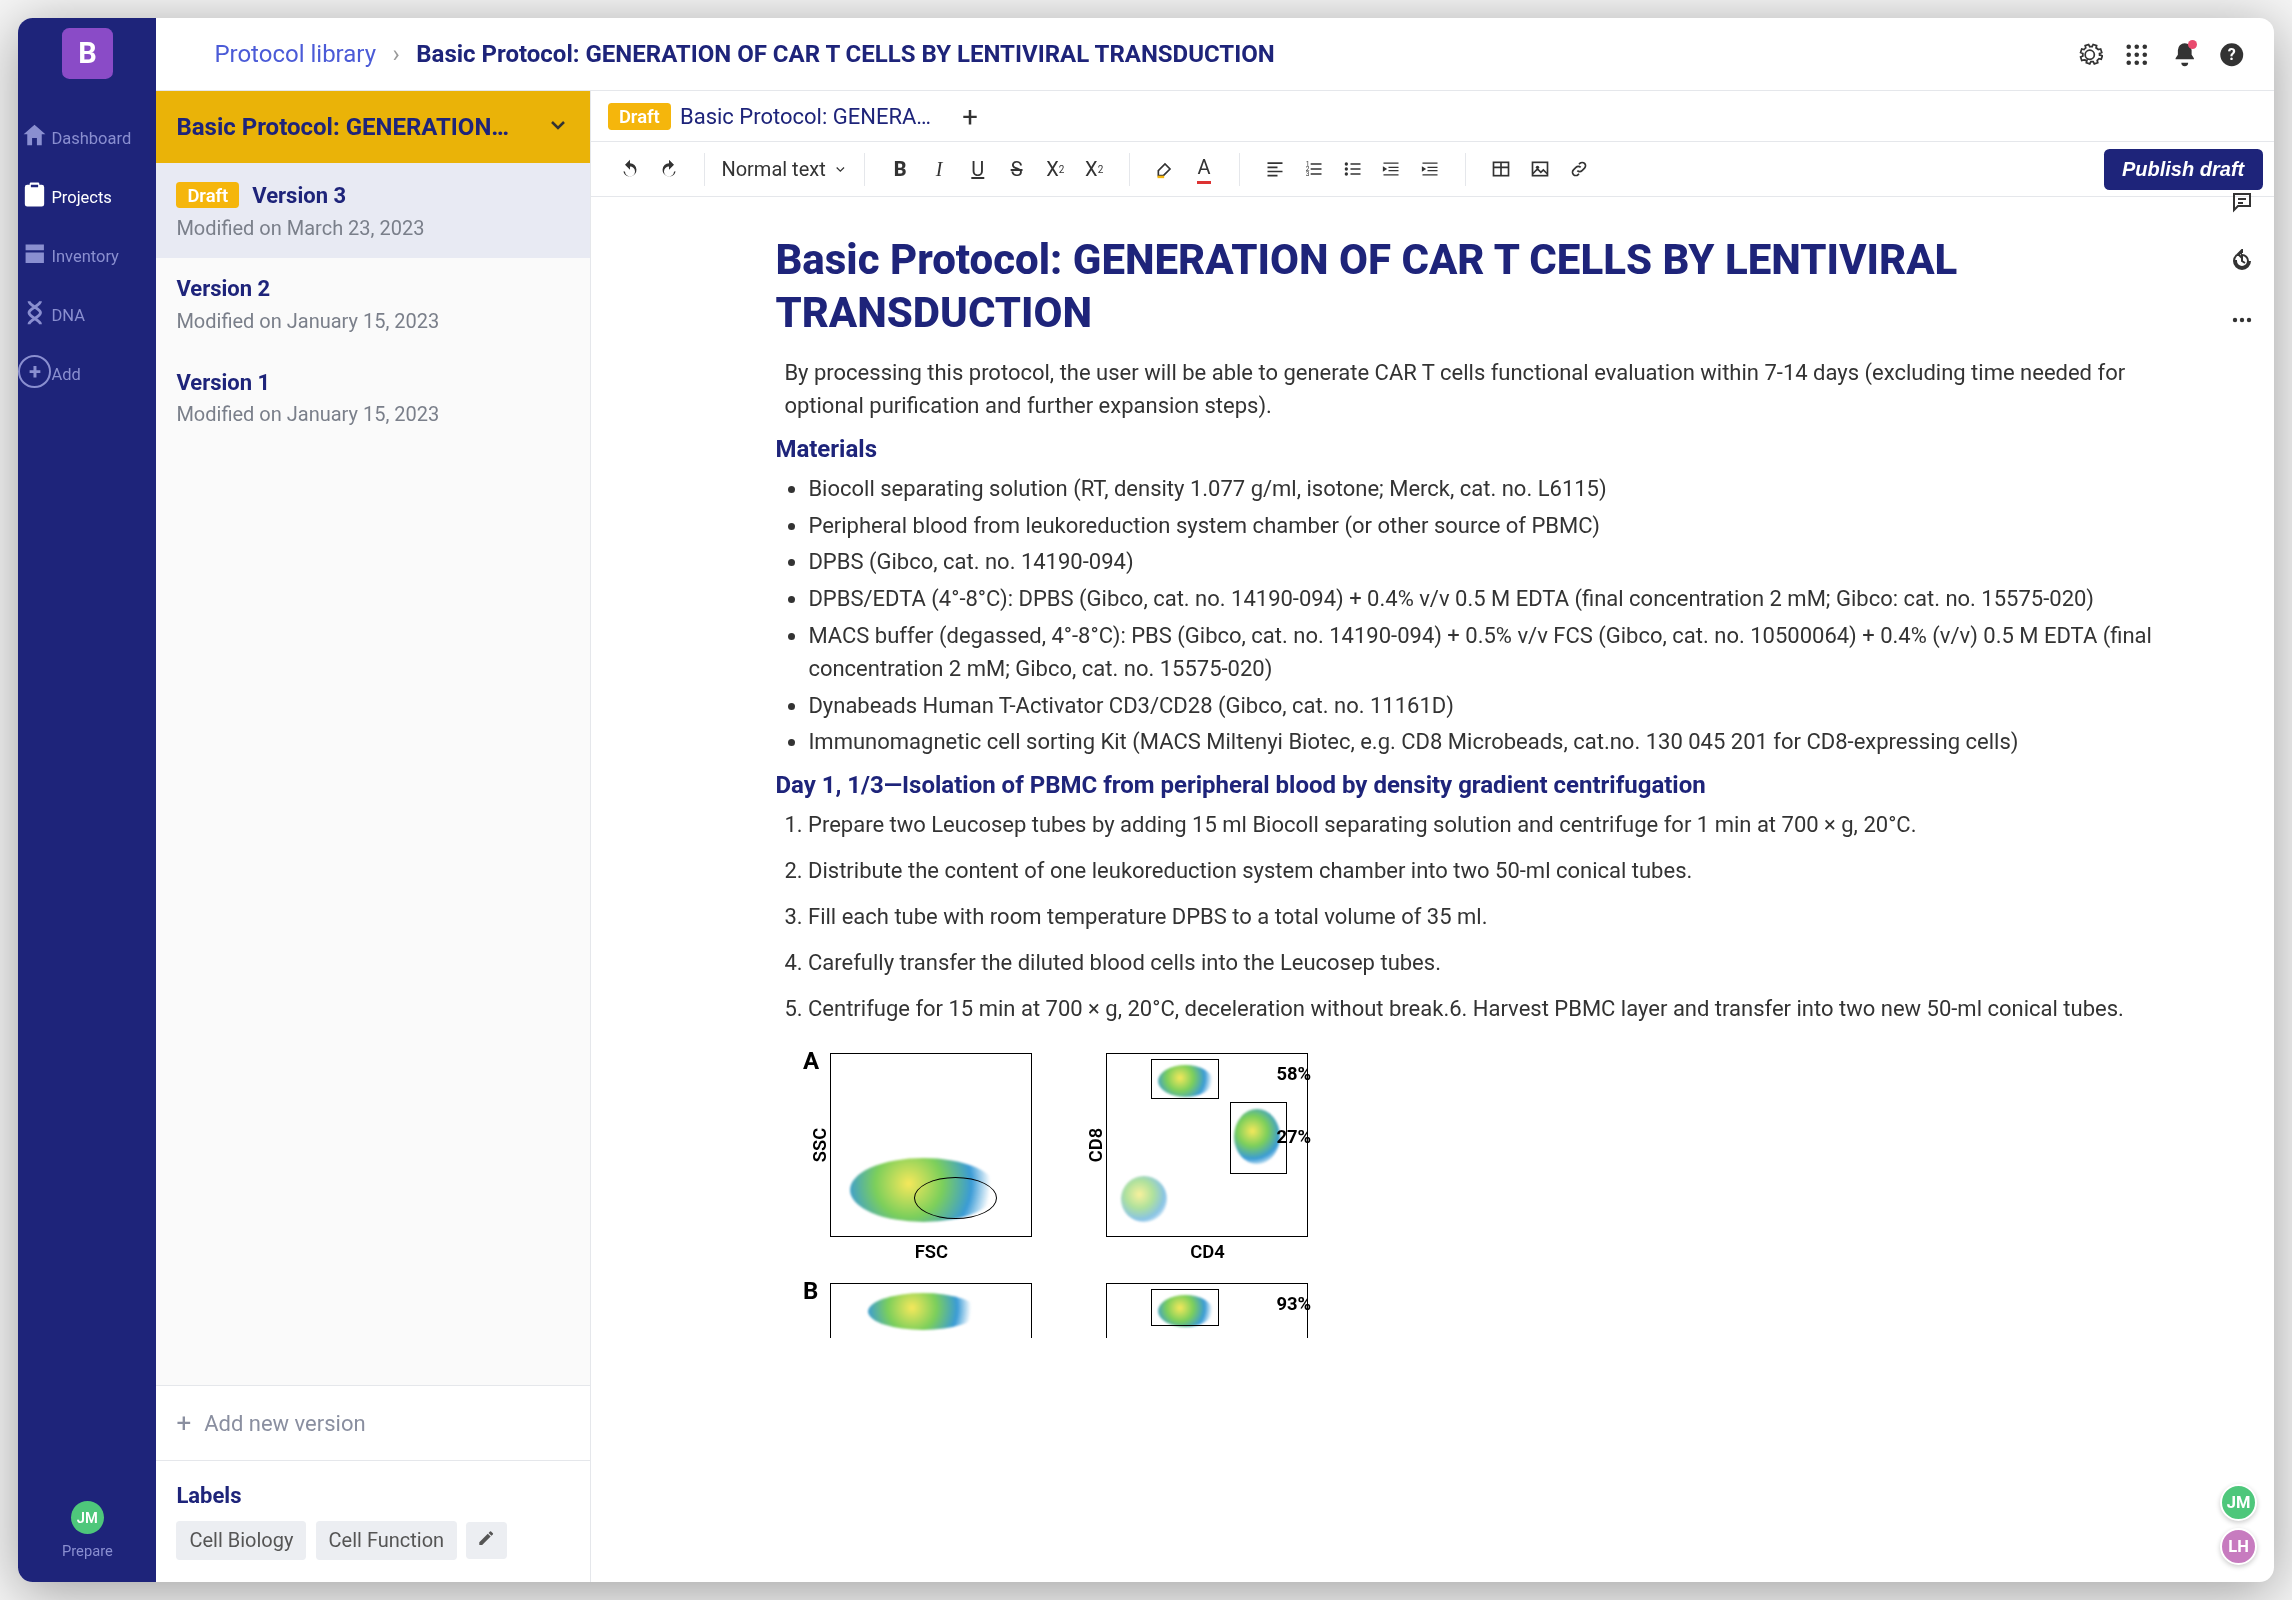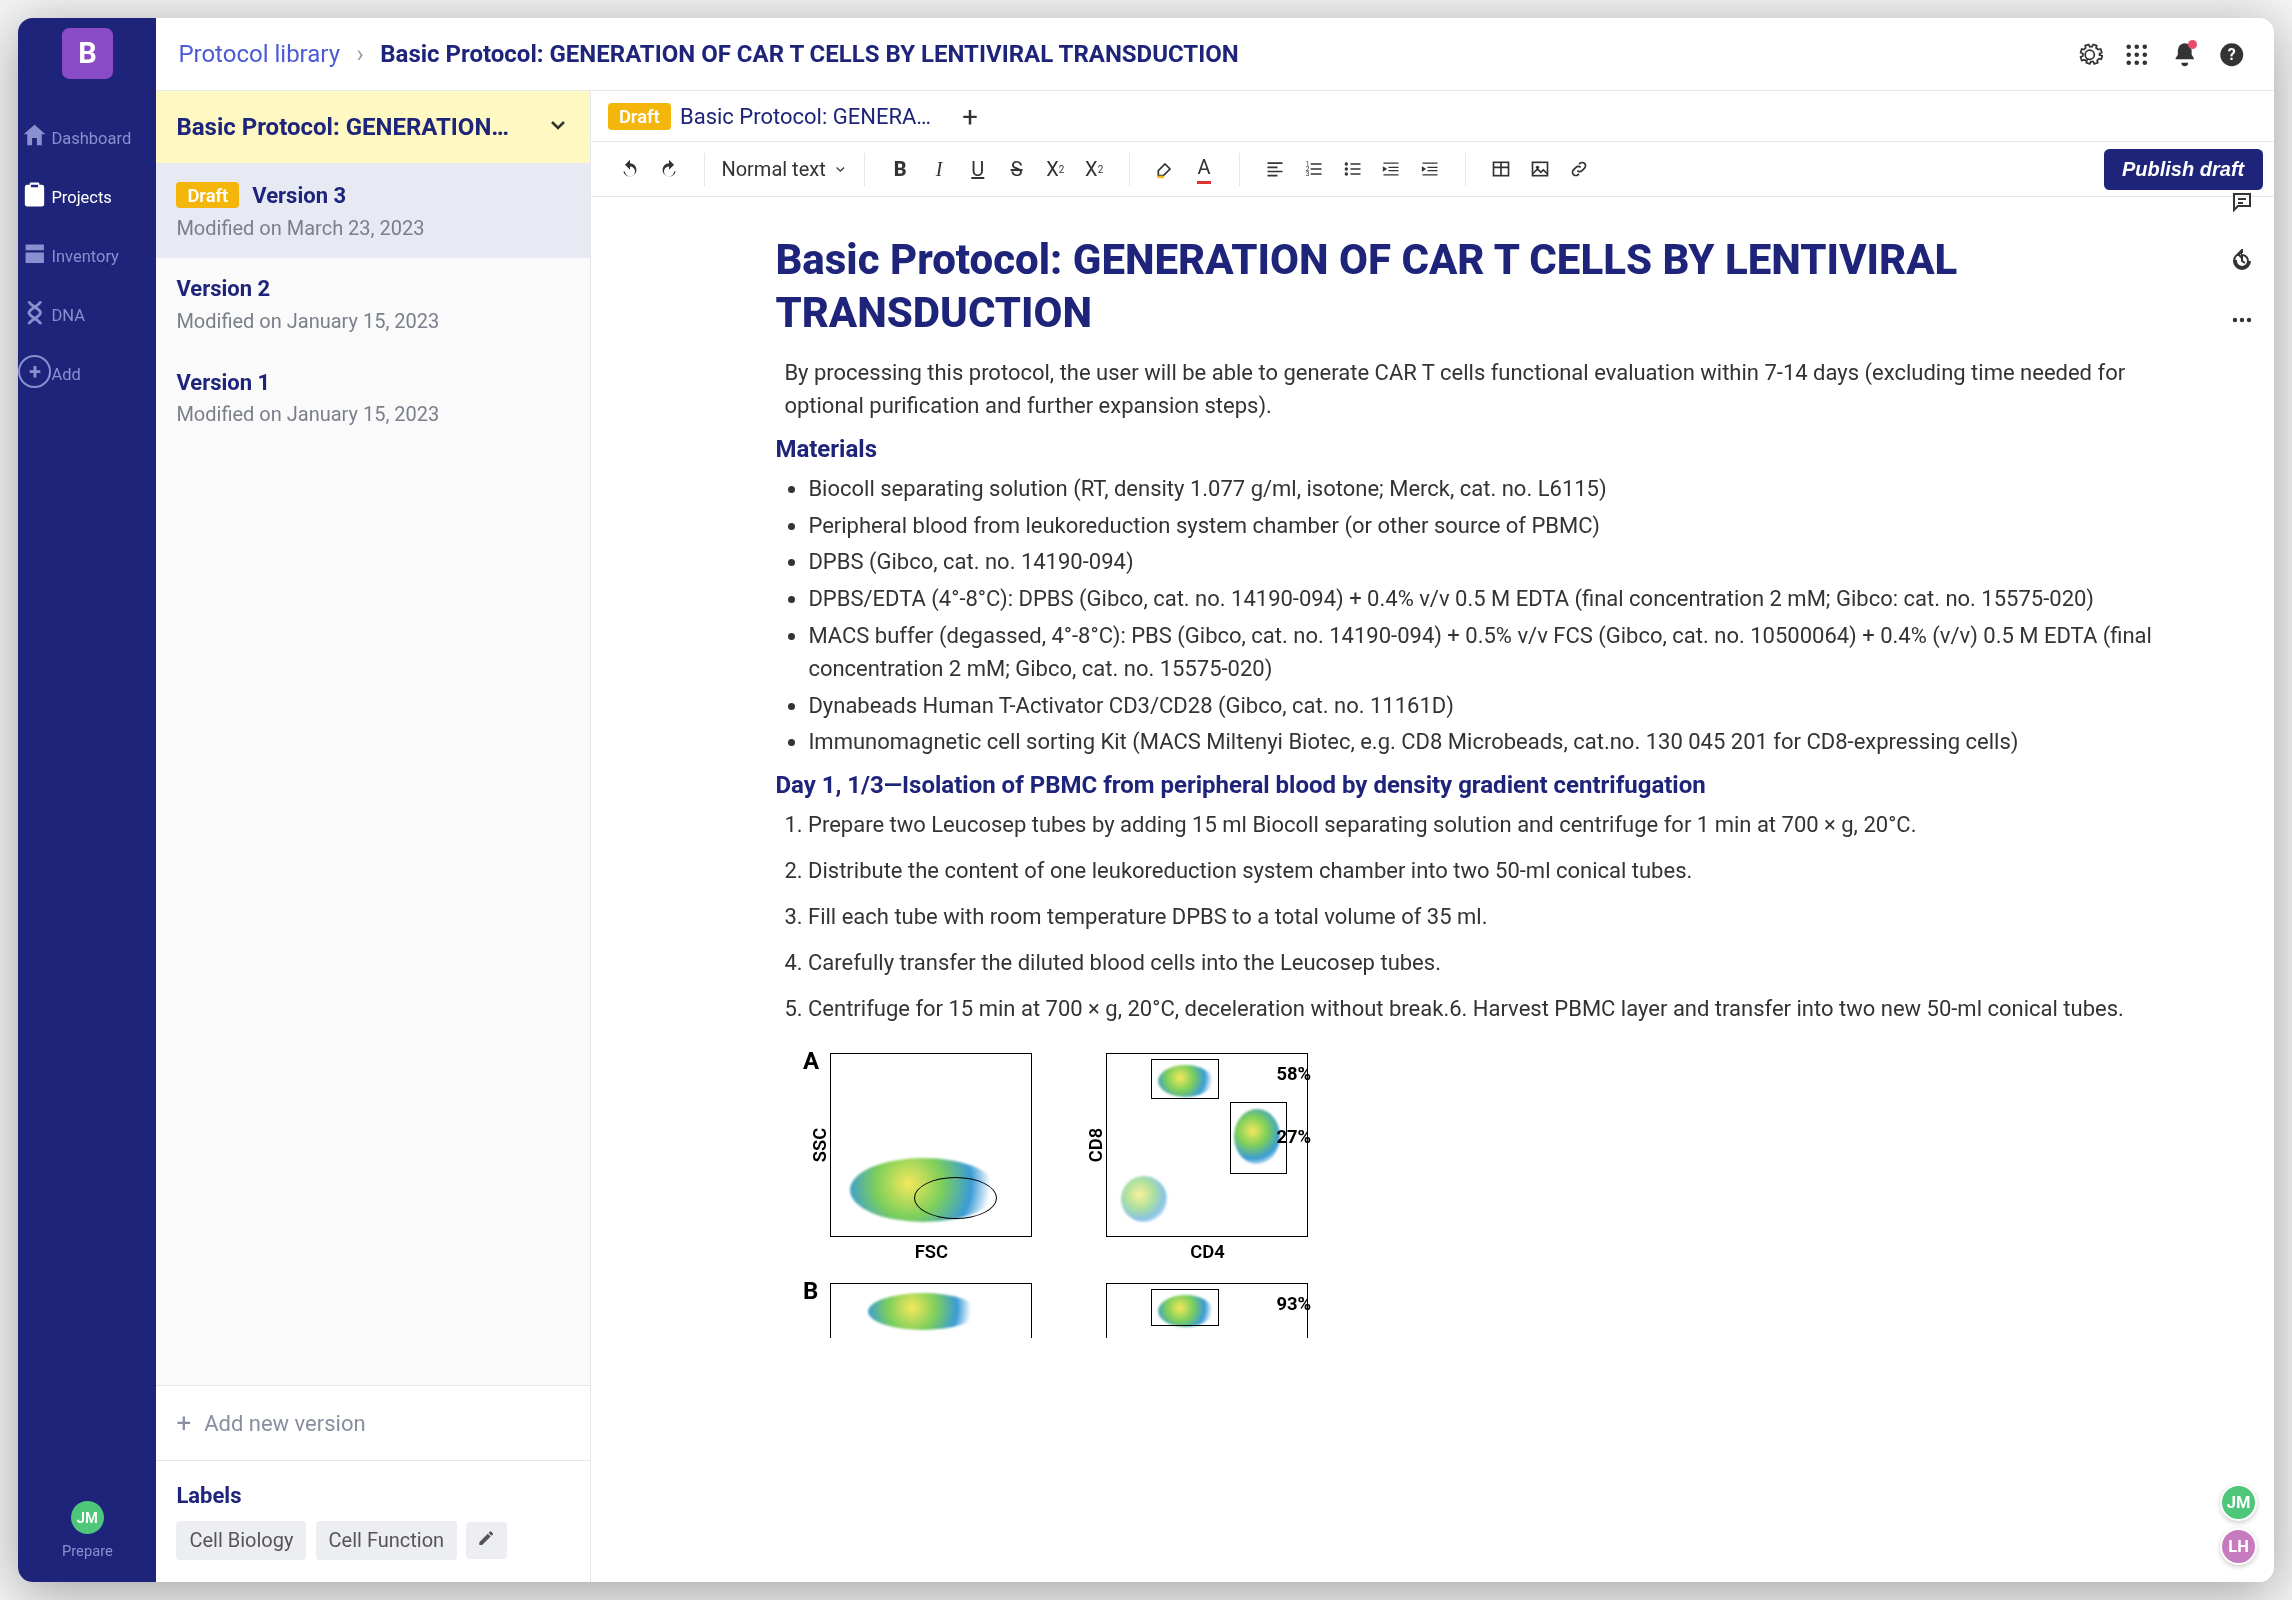--- a/index.html
+++ b/index.html
@@ -70,21 +70,21 @@
 
 .main-col { flex:1; display:flex; flex-direction:column; min-width:0; }
 
 
 .top-bar {
   height: 73px;
   display:flex; align-items:center;
   padding: 0 22px;
   border-bottom: 0.9px solid #e5e7eb;
 }
-.breadcrumb { display:flex; align-items:center; gap:16.5px; color:#1e247a; font-size:24px; }
+.breadcrumb { display:flex; align-items:center; gap:16.5px; color:#1e247a; font-size:24px;margin-left:36px; }
 .breadcrumb .crumb-link { color:#4b5bd7; cursor:pointer; }
 .breadcrumb .crumb-sep { color:#999; }
 .breadcrumb .crumb-current { font-weight:700; }
 .top-spacer { flex:1; }
 .top-icon { width:40px;height:40px;display:flex;align-items:center;justify-content:center;color:#333;cursor:pointer; margin-left:7.3px; position:relative;}
 .top-icon svg { width:27.5px;height:27.5px; }
 .notif-dot { position:absolute; top:5.5px; right:7.3px; width:9.2px;height:9.2px;border-radius:50%;background:#e94b6e; }
 
 
 .body-row { flex:1; display:flex; min-height:0; }
@@ -92,21 +92,21 @@
 
 .versions {
   width: 435px;
   border-right: 1.8px solid #e5e7eb;
   display:flex; flex-direction:column;
   background:#fafafa;
 }
 .versions-header {
   display:flex; align-items:center; justify-content:space-between;
   padding: 22px 20px;
-  background:#fef9c3;
+  background:#eab308;
 }
 .versions-title { font-size:24px; font-weight:700; color:#1e247a; white-space:nowrap; overflow:hidden; text-overflow:ellipsis; max-width:349px;}
 .version-item { padding: 18.4px 20px; cursor:pointer; }
 .version-item.selected { background:#e8eaf3; }
 .version-item .v-row1 { display:flex; align-items:center; gap:13px; }
 .badge-draft {
   background:#f5b60c; color:#fff; font-size:18.4px; font-weight:600;
   padding: 2.8px 11px; border-radius:3.7px;
 }
 .v-name { font-size:22px; font-weight:700; color:#1e247a; }

